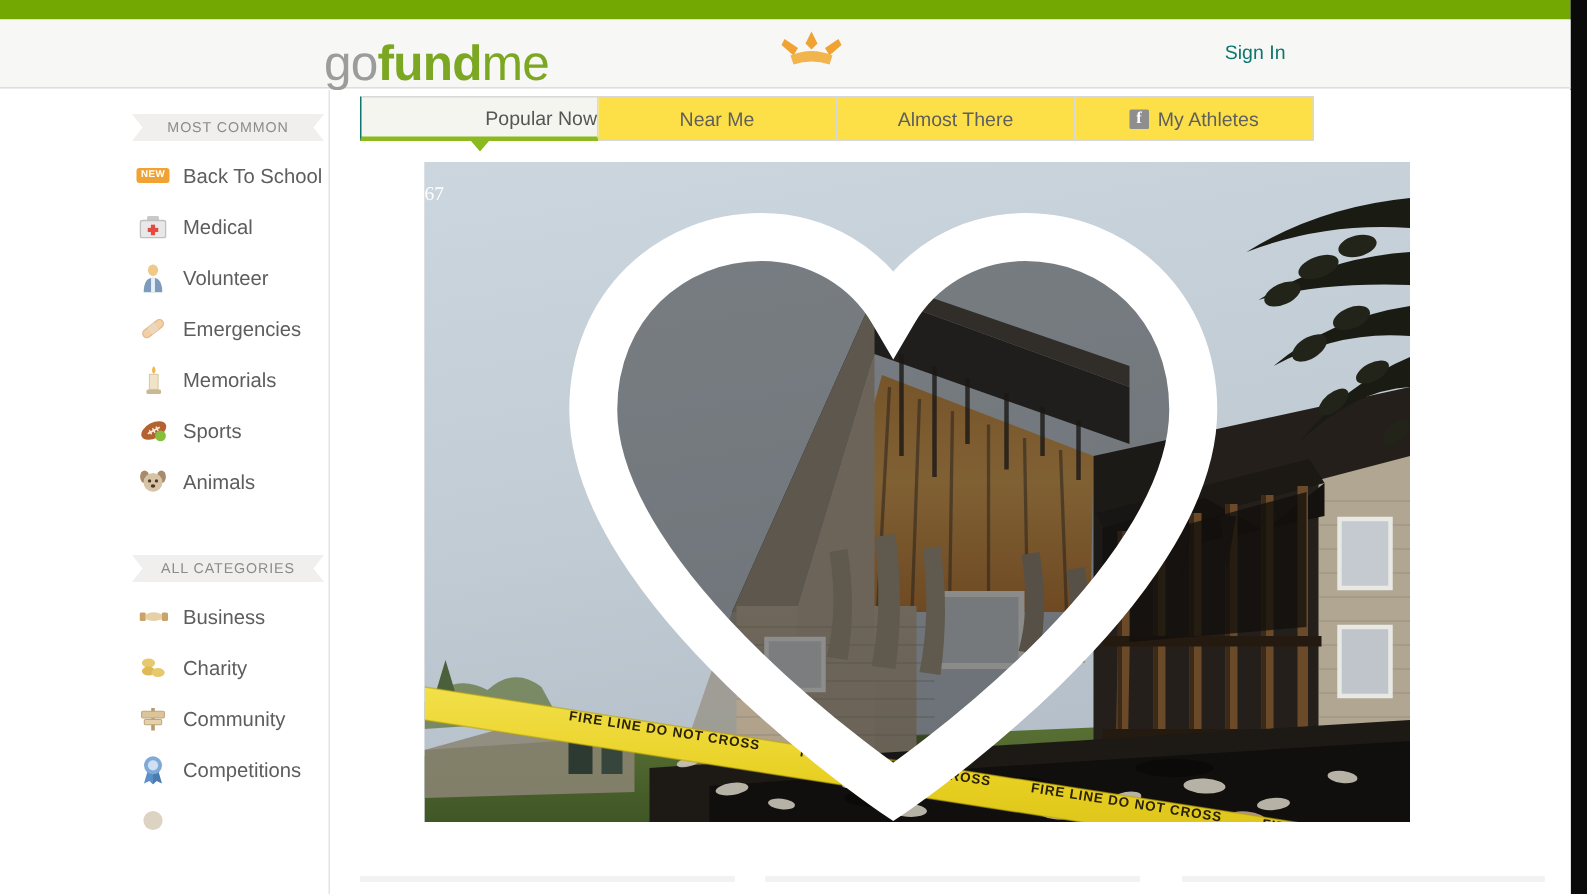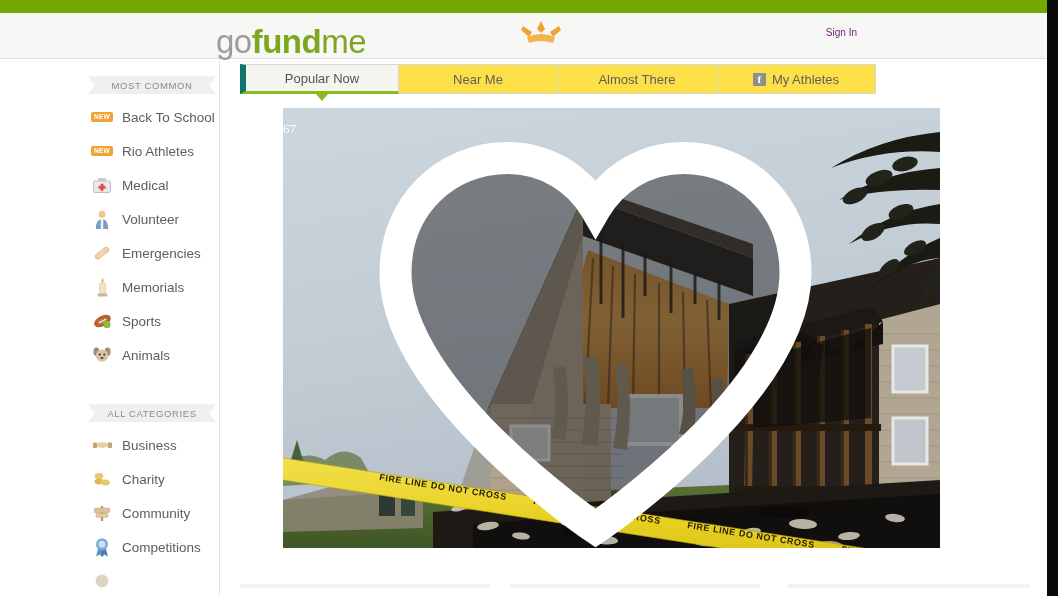--- a/index.html
+++ b/index.html
@@ -48,21 +48,21 @@
   }
   .logo .w1 { color: #9c9c9c; font-weight: 400; }
   .logo .w2 { color: #7ba722; font-weight: 700; }
   .logo .w4 { color: #7ba722; font-weight: 400; position: relative; text-align: center; }
   .crown {
     position: absolute; left: 303px; top: 2px;
     width: 44px; height: 26px;
   }
   .signin {
     position: absolute; right: 190px; top: 14px;
-    font-size: 10px; color: #701a75;
+    font-size: 13px; color: #0f766e;
     cursor: pointer;
   }
 
   
   .body-area {
     position: absolute; top: 60px; left: 0;
     width: 1047px; height: 536px;
     background: #fff;
   }
 
@@ -141,21 +141,21 @@
   .tab {
     width: 159px; height: 30px;
     border: 1px solid #d8d8d8;
     border-left: none;
     background: #fde047;
     display: flex; align-items: center; justify-content: center;
     font-size: 13px; color: #5f5f5f;
     cursor: pointer;
     position: relative;
   }
-  .tab:first-child { border-left: 6px solid #0f766e; }
+  .tab:first-child { border-left: 1px solid #0f766e; justify-content: flex-end; }
   .tab.active {
     background: #f4f5ef;
     border-bottom: 3px solid #8cb91e;
     color: #555;
   }
   .tab.active .arrow {
     position: absolute;
     bottom: -10px; left: 50%;
     margin-left: -6px;
     width: 0; height: 0;
@@ -257,26 +257,20 @@
       </div>
       <div class="cat-list">
 
         <div class="cat">
           <span class="ic">
             <span class="nm-badge">NEW</span>
           </span>
           <span class="txt">Back To School</span>
         </div>
 
-        <div class="cat">
-          <span class="ic">
-            <span class="nm-badge">NEW</span>
-          </span>
-          <span class="txt">Rio Athletes</span>
-        </div>
 
         <div class="cat">
           <span class="ic">
             <svg width="18" height="15" viewBox="0 0 18 15">
               <rect x="5" y="0" width="8" height="3" rx="1" fill="#c9c9c9"></rect>
               <rect x="0.5" y="3" width="17" height="11.5" rx="1.5" fill="#e8e8e8" stroke="#c0c0c0" stroke-width="1"></rect>
               <rect x="7.6" y="5.8" width="2.8" height="7" fill="#e24a42"></rect>
               <rect x="5.5" y="7.9" width="7" height="2.8" fill="#e24a42"></rect>
             </svg>
           </span>

